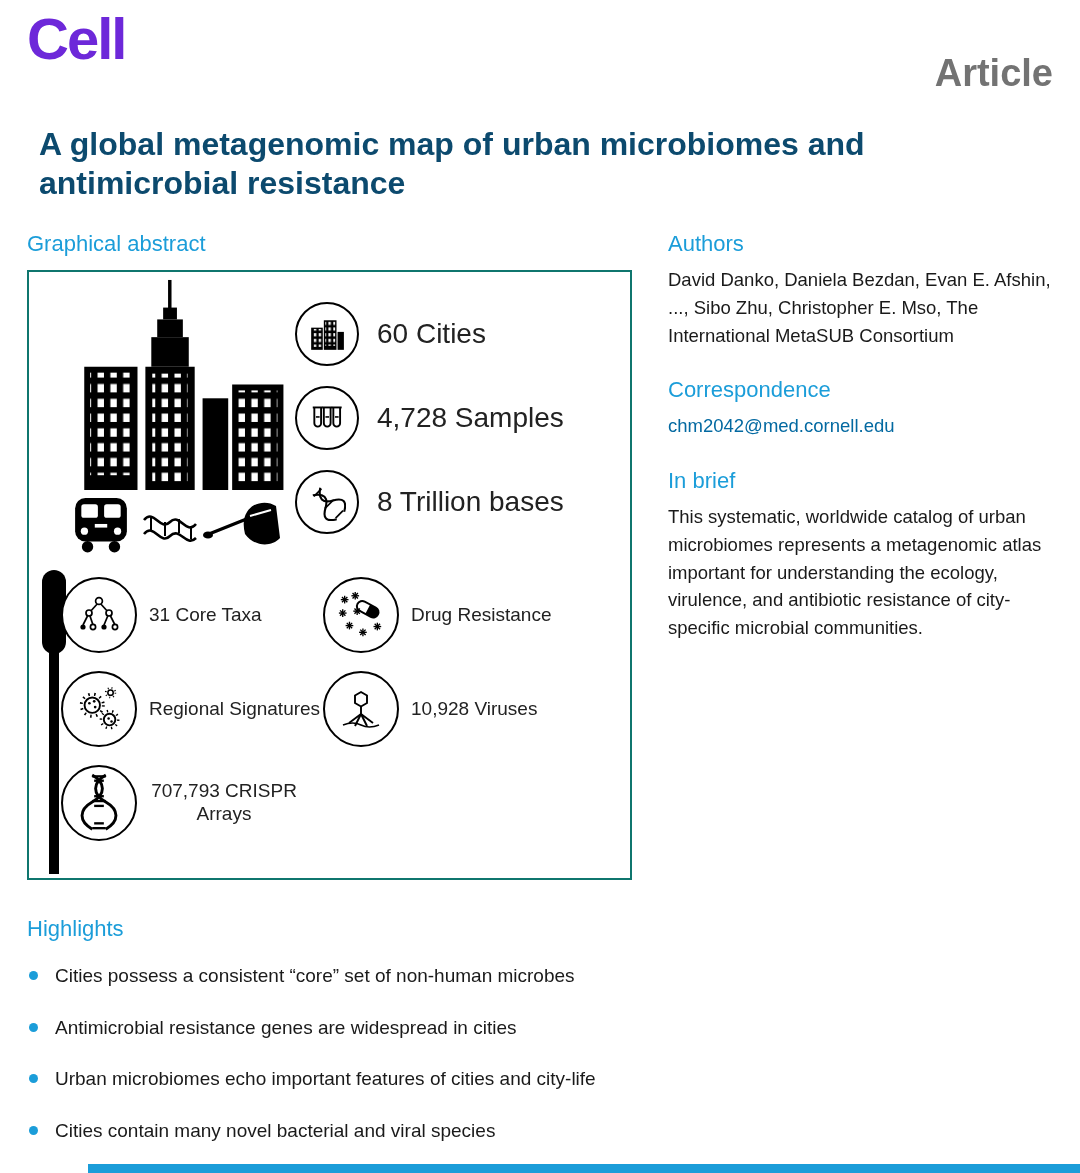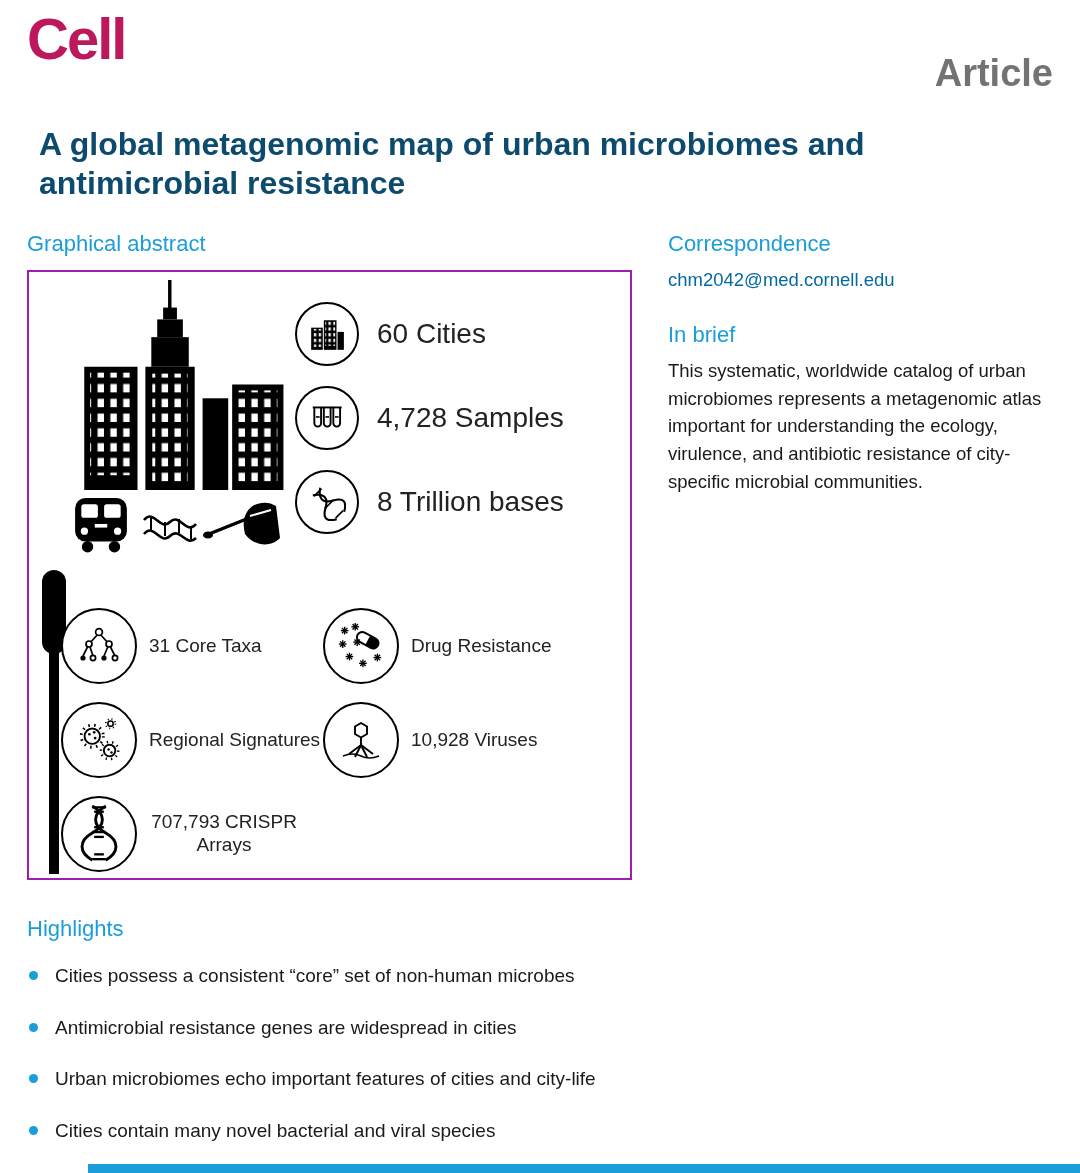--- a/index.html
+++ b/index.html
@@ -1,45 +1,45 @@
 <!DOCTYPE html>
 <html><head>
 <meta charset="utf-8">
 <style>
   * { margin:0; padding:0; box-sizing:border-box; }
   html,body { background:#fff; }
   body { font-family:"Liberation Sans","DejaVu Sans",sans-serif; color:#1a1a1a; }
   .page { position:relative; width:1080px; height:1173px; background:#fff; overflow:hidden; }
 
   .header { display:flex; justify-content:space-between; align-items:flex-start; padding:10px 27px 0 27px; }
-  .logo { font-size:58px; font-weight:800; color:#be185d; letter-spacing:-2px; line-height:1.0; }
+  .logo { font-size:58px; font-weight:800; color:#6d28d9; letter-spacing:-2px; line-height:1.0; }
   .article-label { font-size:38px; font-weight:700; color:#737373; padding-top:2px;margin-top:40px; }
 
   .title { margin:30px 27px 0 39px; font-size:32px; font-weight:700; line-height:1.22; width:980px; color:#0c4a6e; }
 
   .columns { display:flex; margin:28px 27px 0 27px; gap:36px; }
   .left-col { width:605px; flex:0 0 605px; }
   .right-col { flex:1; padding-top:0; }
 
   .section-heading { font-size:22px; font-weight:400; color:#1B9DD9; margin-bottom:13px; }
 
-  .ga-box { position:relative; width:605px; height:610px; border:2px solid #a21caf; background:#fff; }
+  .ga-box { position:relative; width:605px; height:610px; border:2px solid #0f766e; background:#fff; }
 
   .skyline { position:absolute; left:26px; top:6px; width:235px; height:212px; }
   .swab { position:absolute; left:10px; top:298px; width:30px; height:304px; }
   .train { position:absolute; left:40px; top:224px; width:64px; height:58px; }
   .dna-squiggle { position:absolute; left:112px; top:232px; width:58px; height:46px; }
   .hand-swab { position:absolute; left:172px; top:222px; width:80px; height:58px; }
 
   .stats { position:absolute; left:266px; top:30px; display:flex; flex-direction:column; }
   .stat-row { display:flex; align-items:center; gap:18px; margin-bottom:20px; }
   .stat-circle { width:64px; height:64px; border:2.5px solid #000; border-radius:50%; display:flex; align-items:center; justify-content:center; flex:0 0 64px; background:#fff; }
   .stat-label { font-size:28px; color:#222; white-space:nowrap; }
 
-  .findings { position:absolute; left:32px; top:327px; width:560px; display:grid; grid-template-columns:262px 1fr; grid-auto-rows:94px; align-items:center; }
+  .findings { position:absolute; left:32px; top:296px; width:560px; display:grid; grid-template-columns:262px 1fr; grid-auto-rows:94px; align-items:center; }
   .finding-cell { display:flex; align-items:center; gap:12px; }
   .finding-circle { width:76px; height:76px; border:2.5px solid #000; border-radius:50%; display:flex; align-items:center; justify-content:center; flex:0 0 76px; background:#fff; }
   .finding-label { font-size:19px; color:#222; line-height:1.2; }
   .finding-label.center { text-align:center; width:150px; }
 
   .right-section { margin-bottom:28px; }
   .right-section .section-heading { margin-bottom:9px; }
   .right-body { font-size:18.5px; line-height:1.5; color:#1a1a1a; width:392px; }
   .email { color:#0369a1; text-decoration:none; }
 
@@ -281,20 +281,24 @@
             </span>
             <span class="finding-label center">707,793 CRISPR Arrays</span>
           </div>
 
         </div>
       </div>
     </div>
 
     <div class="right-col">
 
+      <div class="right-section">
+        <div class="section-heading">Authors</div>
+        <div class="right-body">David Danko, Daniela Bezdan, Evan E. Afshin, ..., Sibo Zhu, Christopher E. Mso, The International MetaSUB Consortium</div>
+      </div>
 
       <div class="right-section">
         <div class="section-heading">Correspondence</div>
         <a class="right-body email" href="#">chm2042@med.cornell.edu</a>
       </div>
 
       <div class="right-section">
         <div class="section-heading">In brief</div>
         <div class="right-body">This systematic, worldwide catalog of urban microbiomes represents a metagenomic atlas important for understanding the ecology, virulence, and antibiotic resistance of city-specific microbial communities.</div>
       </div>

